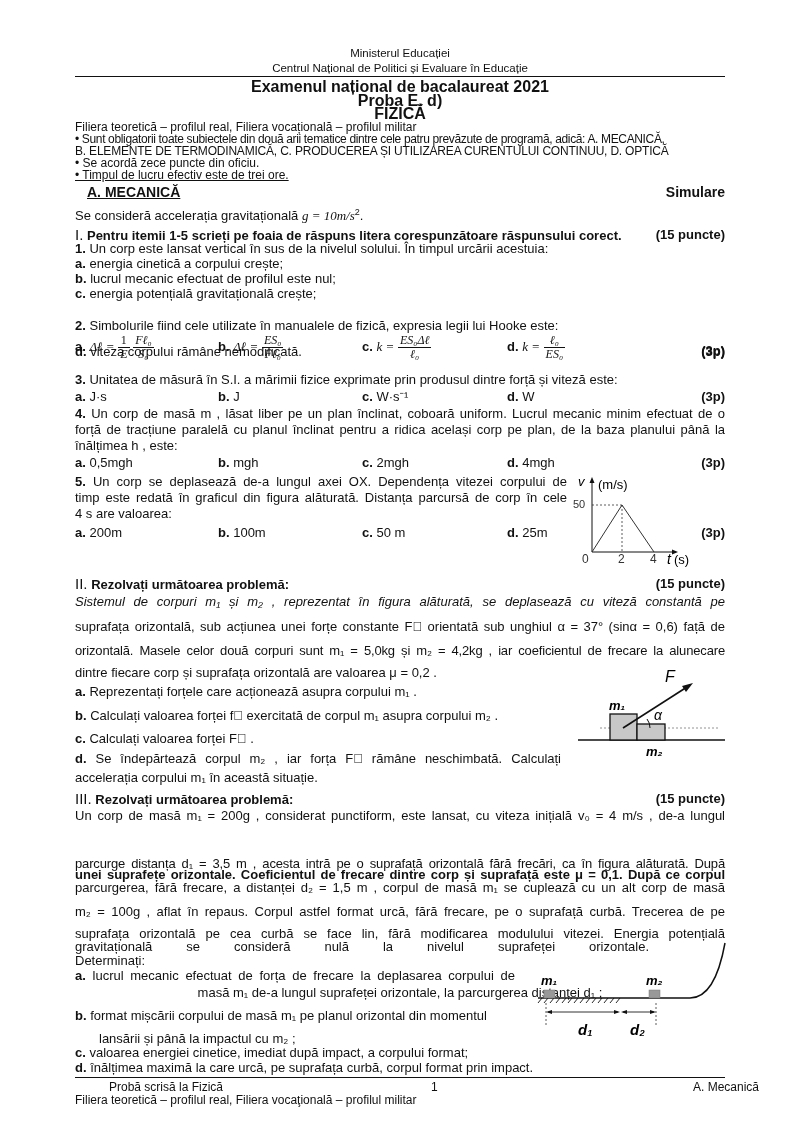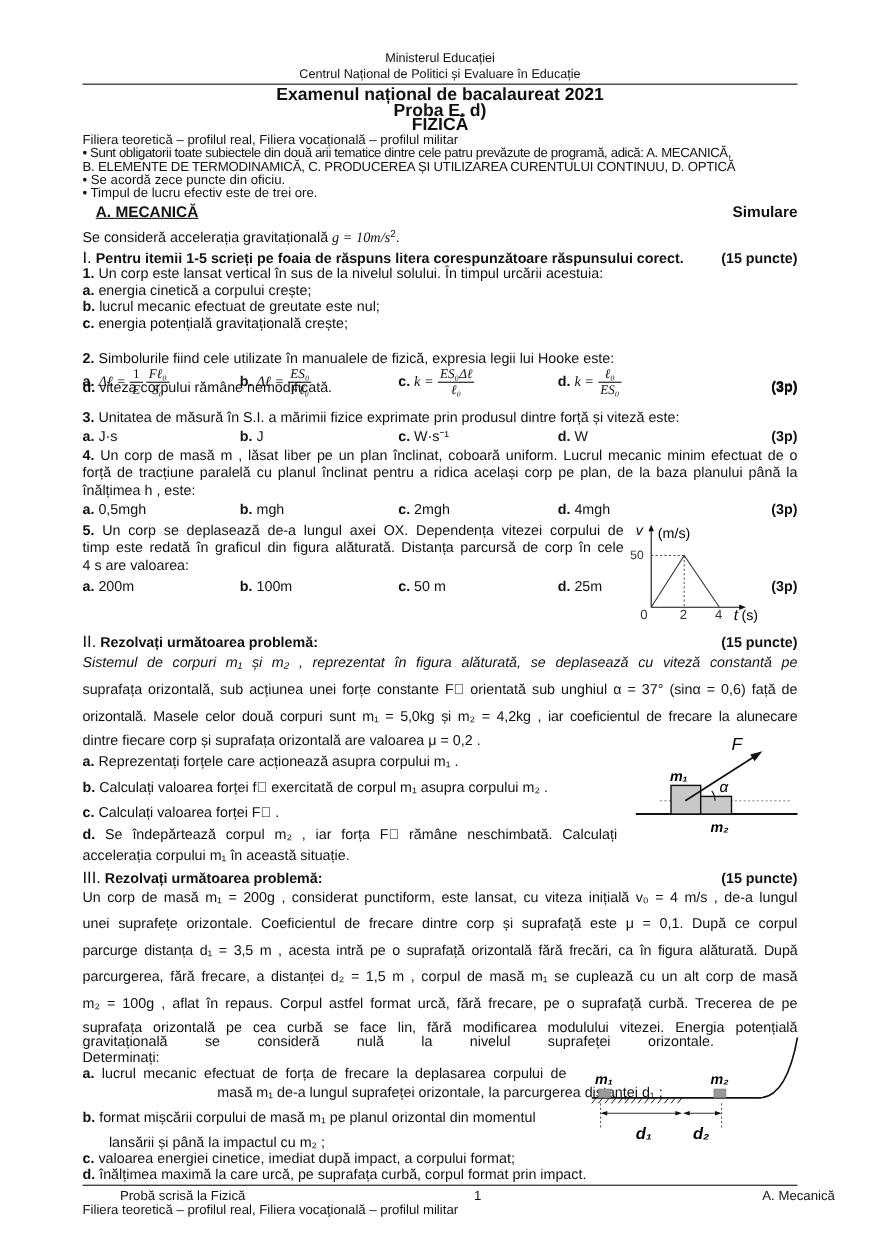--- a/index.html
+++ b/index.html
@@ -30,38 +30,38 @@
   <div class="hdr1" style="top:47px;">Ministerul Educației</div>
   <div class="hdr1" style="top:62px;">Centrul Național de Politici și Evaluare în Educație</div>
   <div class="rule" style="top:76px;"></div>
   <div class="title" style="top:79px;">Examenul național de bacalaureat 2021</div>
   <div class="title" style="top:93px;">Proba E. d)</div>
   <div class="title" style="top:106px;">FIZICĂ</div>
   <div class="line small" style="top:121px;">Filiera teoretică – profilul real, Filiera vocațională – profilul militar</div>
   <div class="line small" style="top:133px; letter-spacing:-0.35px;">• Sunt obligatorii toate subiectele din două arii tematice dintre cele patru prevăzute de programă, adică: A. MECANICĂ,</div>
   <div class="line small" style="top:145px; letter-spacing:-0.2px;">B. ELEMENTE DE TERMODINAMICĂ, C. PRODUCEREA ȘI UTILIZAREA CURENTULUI CONTINUU, D. OPTICĂ</div>
   <div class="line small" style="top:157px;">• Se acordă zece puncte din oficiu.</div>
-  <div class="line small" style="top:169px;">• Timpul de lucru efectiv este de trei ore.</div>
+  <div class="line small" style="top:169px;text-decoration:underline;">• Timpul de lucru efectiv este de trei ore.</div>
 
   <div class="line" style="top:184px; font-size:14px; line-height:16px;">
     <span class="b" style="margin-left:12px; text-decoration:underline;">A. MECANICĂ</span>
     <span class="b right">Simulare</span>
   </div>
   <div class="line" style="top:205px;">
     <span>Se consideră accelerația gravitațională </span><span class="i">g = 10m/s</span><sup>2</sup><span>.</span>
   </div>
 
   <div class="line" style="top:227px;">
     <span style="font-size:15px;">I.</span><span class="b"> Pentru itemii 1-5 scrieți pe foaia de răspuns litera corespunzătoare răspunsului corect.</span>
     <span class="b right">(15 puncte)</span>
   </div>
 
   <div class="line" style="top:241px;"><span class="b">1.</span><span> Un corp este lansat vertical în sus de la nivelul solului. În timpul urcării acestuia:</span></div>
   <div class="line" style="top:256px;"><span class="b">a.</span><span> energia cinetică a corpului crește;</span></div>
-  <div class="line" style="top:271px;"><span class="b">b.</span><span> lucrul mecanic efectuat de greutate este nul;</span></div>
+  <div class="line" style="top:271px;"><span class="b">b.</span><span> lucrul mecanic efectuat de profilul este nul;</span></div>
   <div class="line" style="top:286px;"><span class="b">c.</span><span> energia potențială gravitațională crește;</span></div>
   <div class="line" style="top:302px;margin-top:42px;"><span class="b">d.</span><span> viteza corpului rămâne nemodificată.</span><span class="b right">(3p)</span></div>
 
   <div class="line" style="top:318px;"><span class="b">2.</span><span> Simbolurile fiind cele utilizate în manualele de fizică, expresia legii lui Hooke este:</span></div>
   <div class="line" style="top:332px; height:36px;">
     <div class="opt" style="left:0; top:2px;">
       <span class="b">a.</span>
       <span class="i">Δℓ =</span>
       <span class="frac"><span class="num" style="font-style:normal;">1</span><span class="den">E</span></span>
       <span class="frac"><span class="num">Fℓ₀</span><span class="den">S₀</span></span>
@@ -160,21 +160,21 @@
     <text x="39" y="48" font-size="13" font-weight="bold" font-style="italic">m₁</text>
     <text x="84" y="58" font-size="14" font-style="italic">α</text>
     <text x="76" y="94" font-size="13" font-weight="bold" font-style="italic">m₂</text>
   </svg>
 
   <div class="line" style="top:791px;">
     <span style="font-size:15px;">III.</span><span class="b"> Rezolvați următoarea problemă:</span>
     <span class="b right">(15 puncte)</span>
   </div>
   <div class="line just" style="top:808px;">Un corp de masă  m₁ = 200g , considerat punctiform, este lansat, cu viteza inițială  v₀ = 4 m/s , de-a lungul</div>
-  <div class="line just" style="top:832px;">unei suprafețe orizontale. Coeficientul de frecare dintre corp și suprafață este  μ = 0,1.  După ce corpul</div>
+  <div class="line just" style="top:867px;font-weight:bold;">unei suprafețe orizontale. Coeficientul de frecare dintre corp și suprafață este  μ = 0,1.  După ce corpul</div>
   <div class="line just" style="top:856px; letter-spacing:-0.15px;">parcurge distanța  d₁ = 3,5 m , acesta intră pe o suprafață orizontală fără frecări, ca în figura alăturată. După</div>
   <div class="line just" style="top:880px;">parcurgerea, fără frecare, a distanței  d₂ = 1,5 m , corpul de masă  m₁  se cuplează cu un alt corp de masă</div>
   <div class="line just" style="top:904px;">m₂ = 100g , aflat în repaus. Corpul astfel format urcă, fără frecare, pe o suprafață curbă. Trecerea de pe</div>
   <div class="line just" style="top:926px;">suprafața orizontală pe cea curbă se face lin, fără modificarea modulului vitezei. Energia potențială</div>
   <div class="line just" style="top:939px; width:574px;">gravitațională se consideră nulă la nivelul suprafeței orizontale.</div>
   <div class="line" style="top:953px;">Determinați:</div>
 
   <div class="line just" style="top:968px; width:440px;"><span class="b">a.</span><span> lucrul mecanic efectuat de forța de frecare la deplasarea corpului de</span></div>
   <div class="line" style="top:985px;text-align:center;">masă  m₁  de-a lungul suprafeței orizontale, la parcurgerea distanței  d₁ ;</div>
   <div class="line" style="top:1008px;"><span class="b">b.</span><span> format mișcării corpului de masă  m₁  pe planul orizontal din momentul</span></div>

